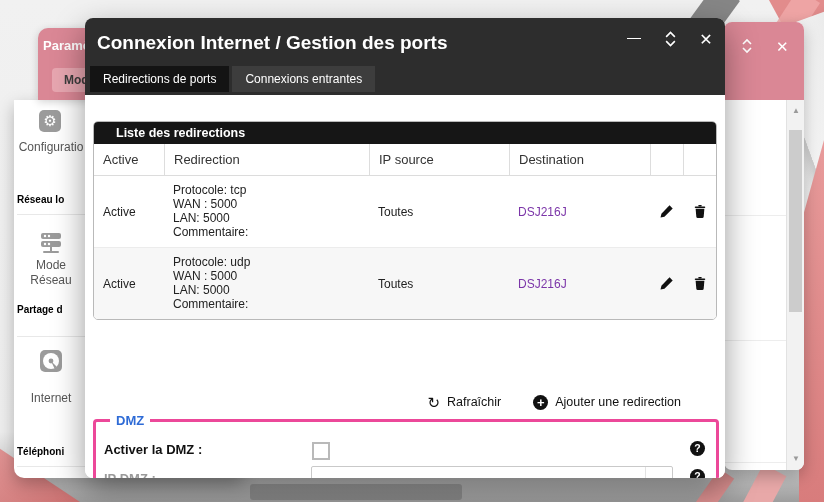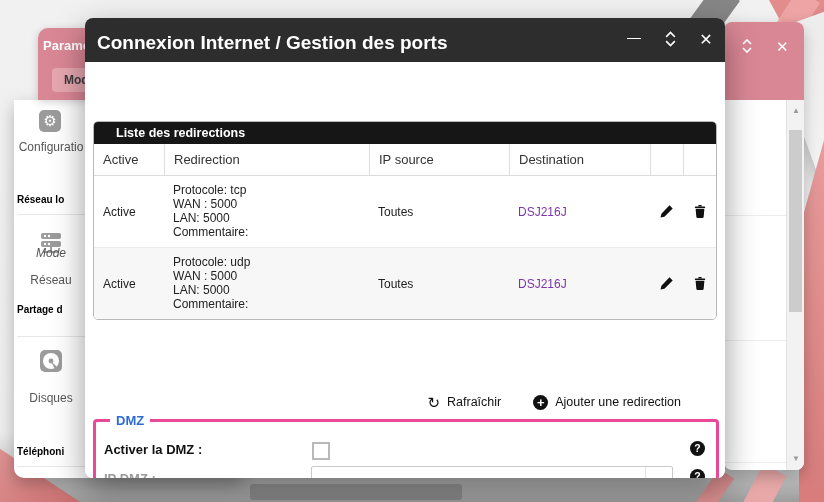--- a/index.html
+++ b/index.html
@@ -129,35 +129,35 @@
         <rect x="3" y="3" width="20" height="6" rx="2"></rect>
         <rect x="3" y="11" width="20" height="6" rx="2"></rect>
         <circle cx="7" cy="6" r="1.2" fill="#fff"></circle>
           <circle cx="11" cy="6" r="1.2" fill="#fff"></circle>
         <circle cx="7" cy="14" r="1.2" fill="#fff"></circle>
           <circle cx="11" cy="14" r="1.2" fill="#fff"></circle>
         <rect x="12" y="17" width="2" height="4"></rect>
         <rect x="5" y="21" width="16" height="2" rx="1"></rect>
       </svg>
     </div>
-    <div class="abs lw-label" style="top:146px;font-style:italic;">Mode</div>
+    <div class="abs lw-label" style="top:158px;">Mode</div>
     <div class="abs lw-label" style="top:173px;">Réseau</div>
 
     <div class="abs lw-section" style="top:204px;">Partage d</div>
     <div class="abs lw-div" style="top:236px;"></div>
 
     <div class="abs" style="left:25px;top:248px;">
       <svg width="24" height="26" viewBox="0 0 24 26" fill="#9b9b9b">
         <rect x="1" y="2" width="22" height="22" rx="5"></rect>
         <circle cx="12" cy="13" r="8" fill="#fff"></circle>
         <circle cx="12" cy="13" r="2.4" fill="#9b9b9b"></circle>
         <path d="M12 13 L18 19 L15.5 20.5 Z" fill="#9b9b9b"></path>
       </svg>
     </div>
-    <div class="abs lw-label" style="top:291px;">Disques</div>
+    <div class="abs lw-label" style="top:291px;">Internet</div>
 
     <div class="abs lw-section" style="top:346px;">Téléphoni</div>
     <div class="abs lw-div" style="top:366px;"></div>
   </div>
 
   <div class="abs lw-head">
     <div class="abs lw-title">Paramèt</div>
     <div class="abs lw-pill">Mode Sim</div>
   </div>
 
@@ -188,20 +188,24 @@
       <div class="abs m-ctrl min">—</div>
       <div class="abs m-ctrl res">
         <svg width="13" height="18" viewBox="0 0 12 16" fill="none" stroke="#fff" stroke-width="1.5">
           <polyline points="2,6 6,2 10,6"></polyline>
             <polyline points="2,10 6,14 10,10"></polyline>
         </svg>
       </div>
       <div class="abs m-ctrl cls">✕</div>
     </div>
 
+    <div class="abs m-tabbar">
+      <div class="m-tab active">Redirections de ports</div>
+      <div class="m-tab inactive">Connexions entrantes</div>
+    </div>
 
     <div class="abs m-content">
 
       <div class="abs panel">
         <div class="p-caption">Liste des redirections</div>
 
         <div class="p-grid p-hrow">
           <div class="p-hcell">Active</div>
           <div class="p-hcell sep">Redirection</div>
           <div class="p-hcell sep">IP source</div>

